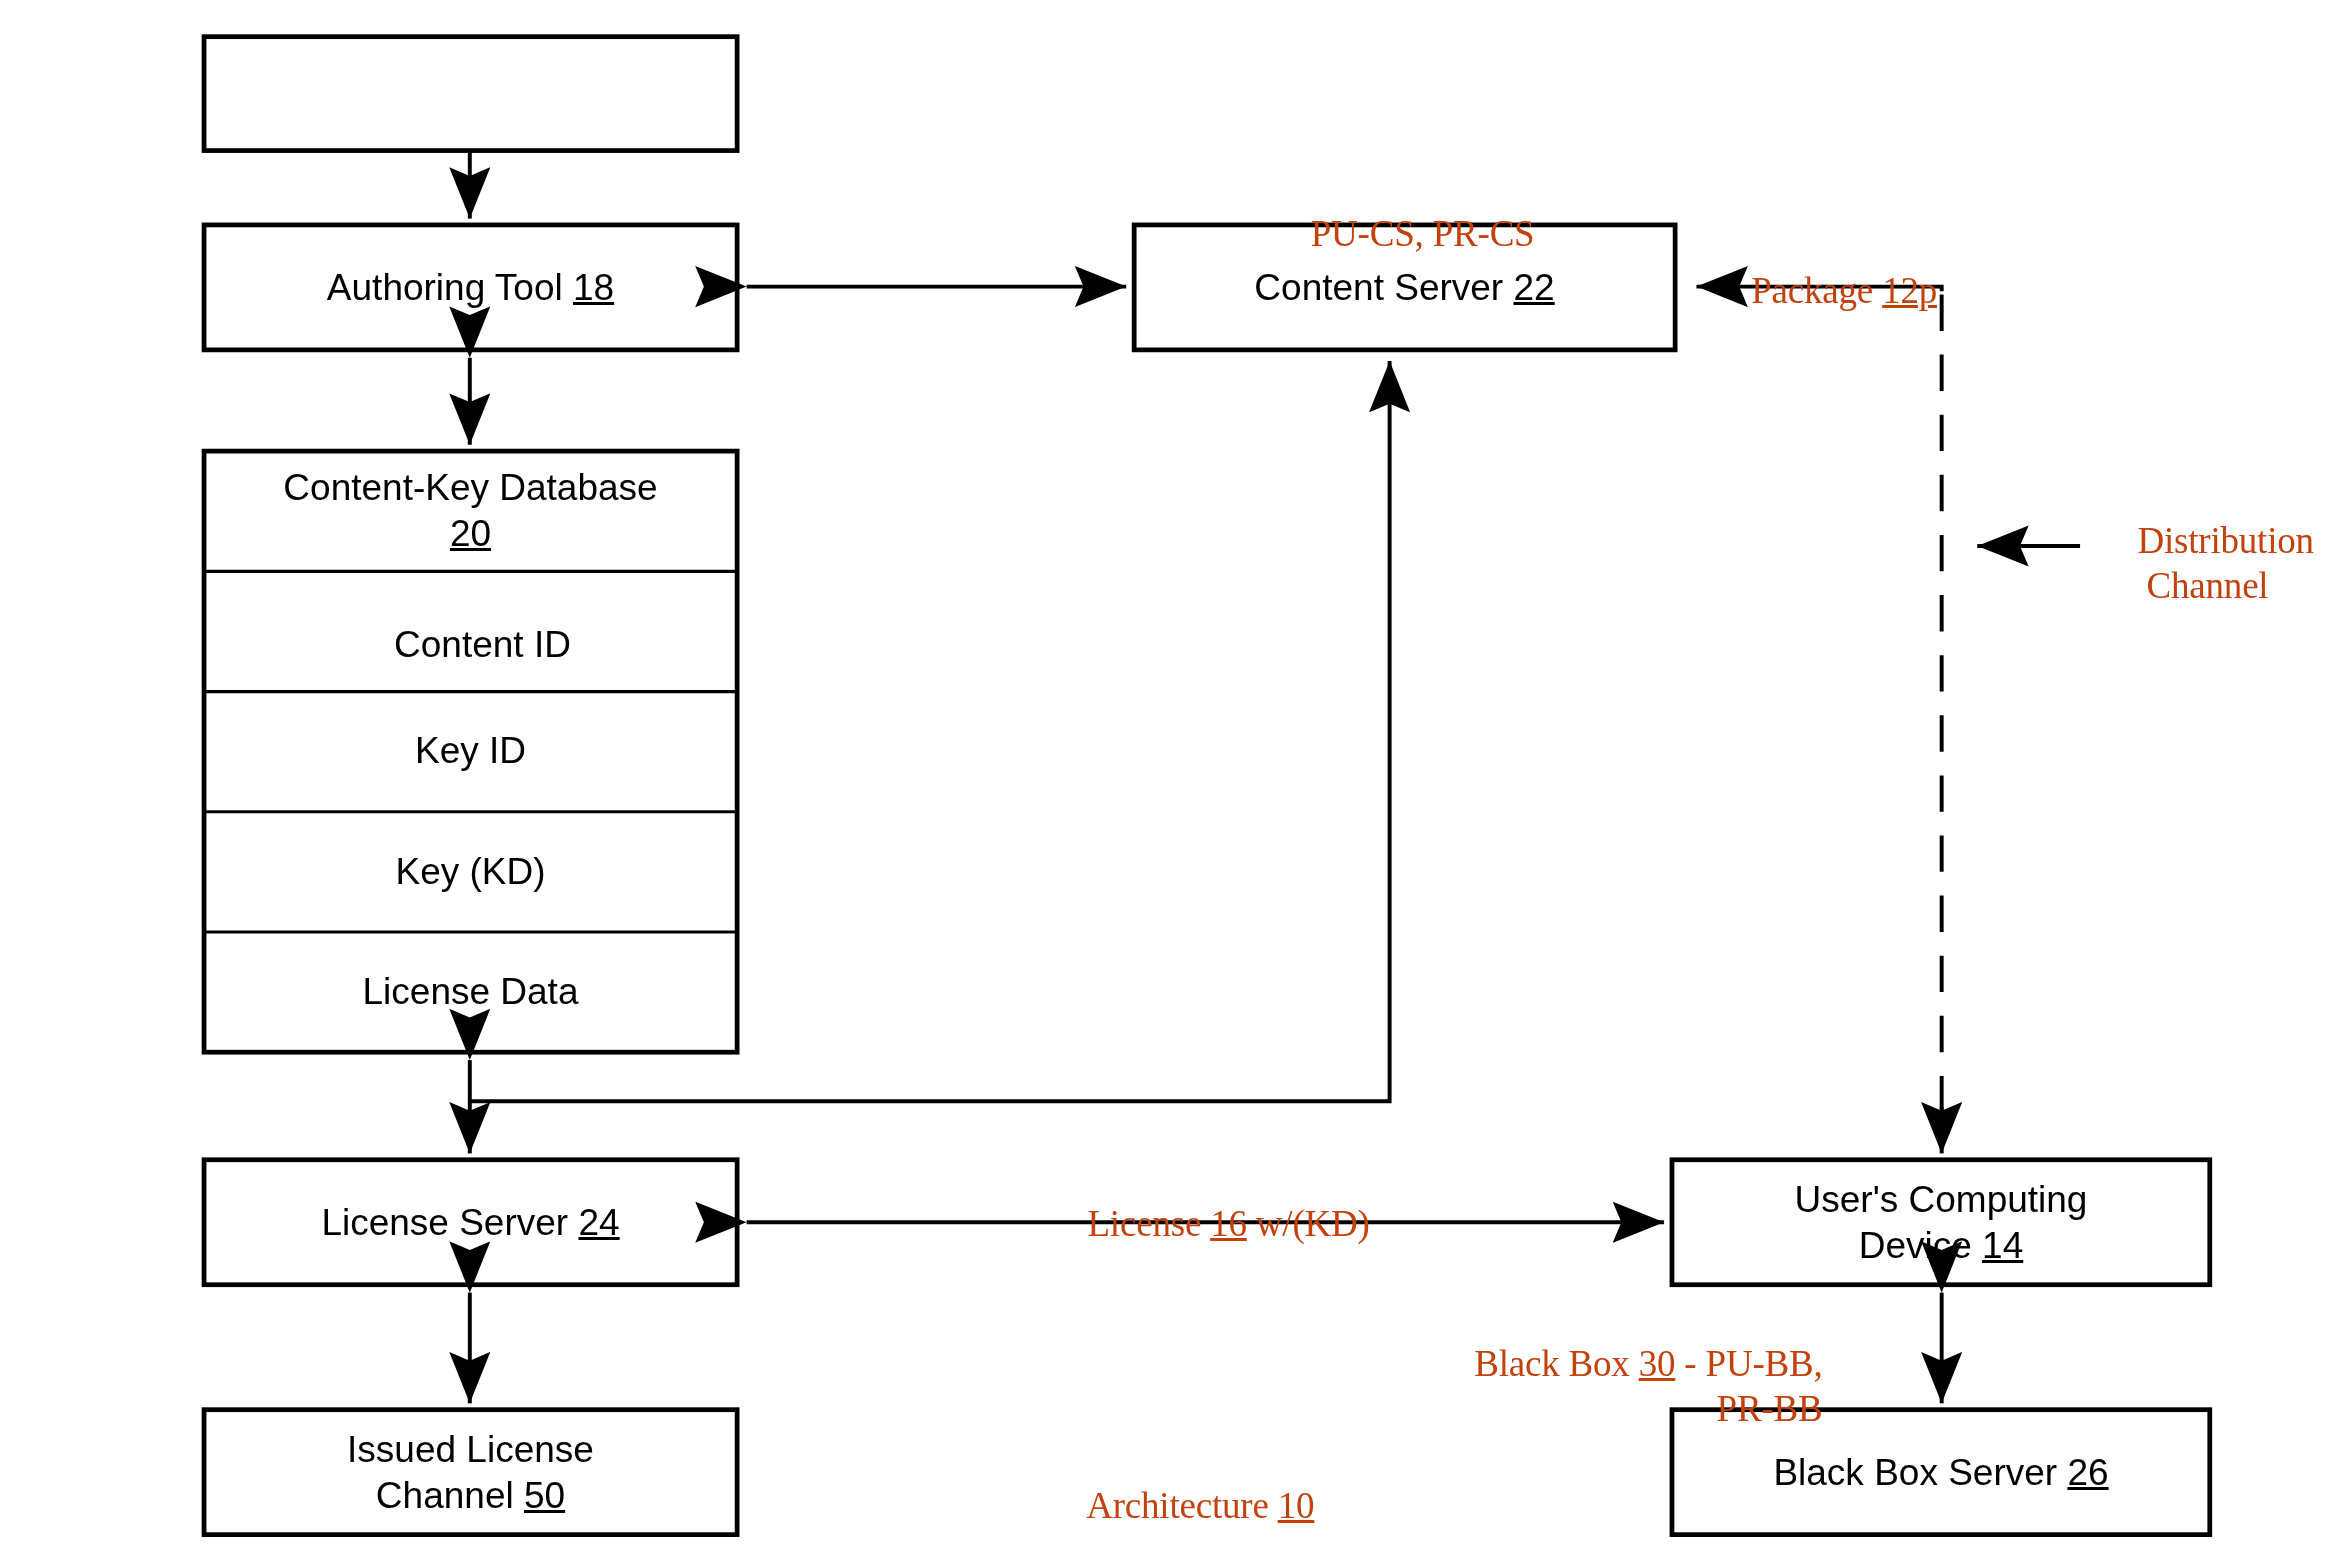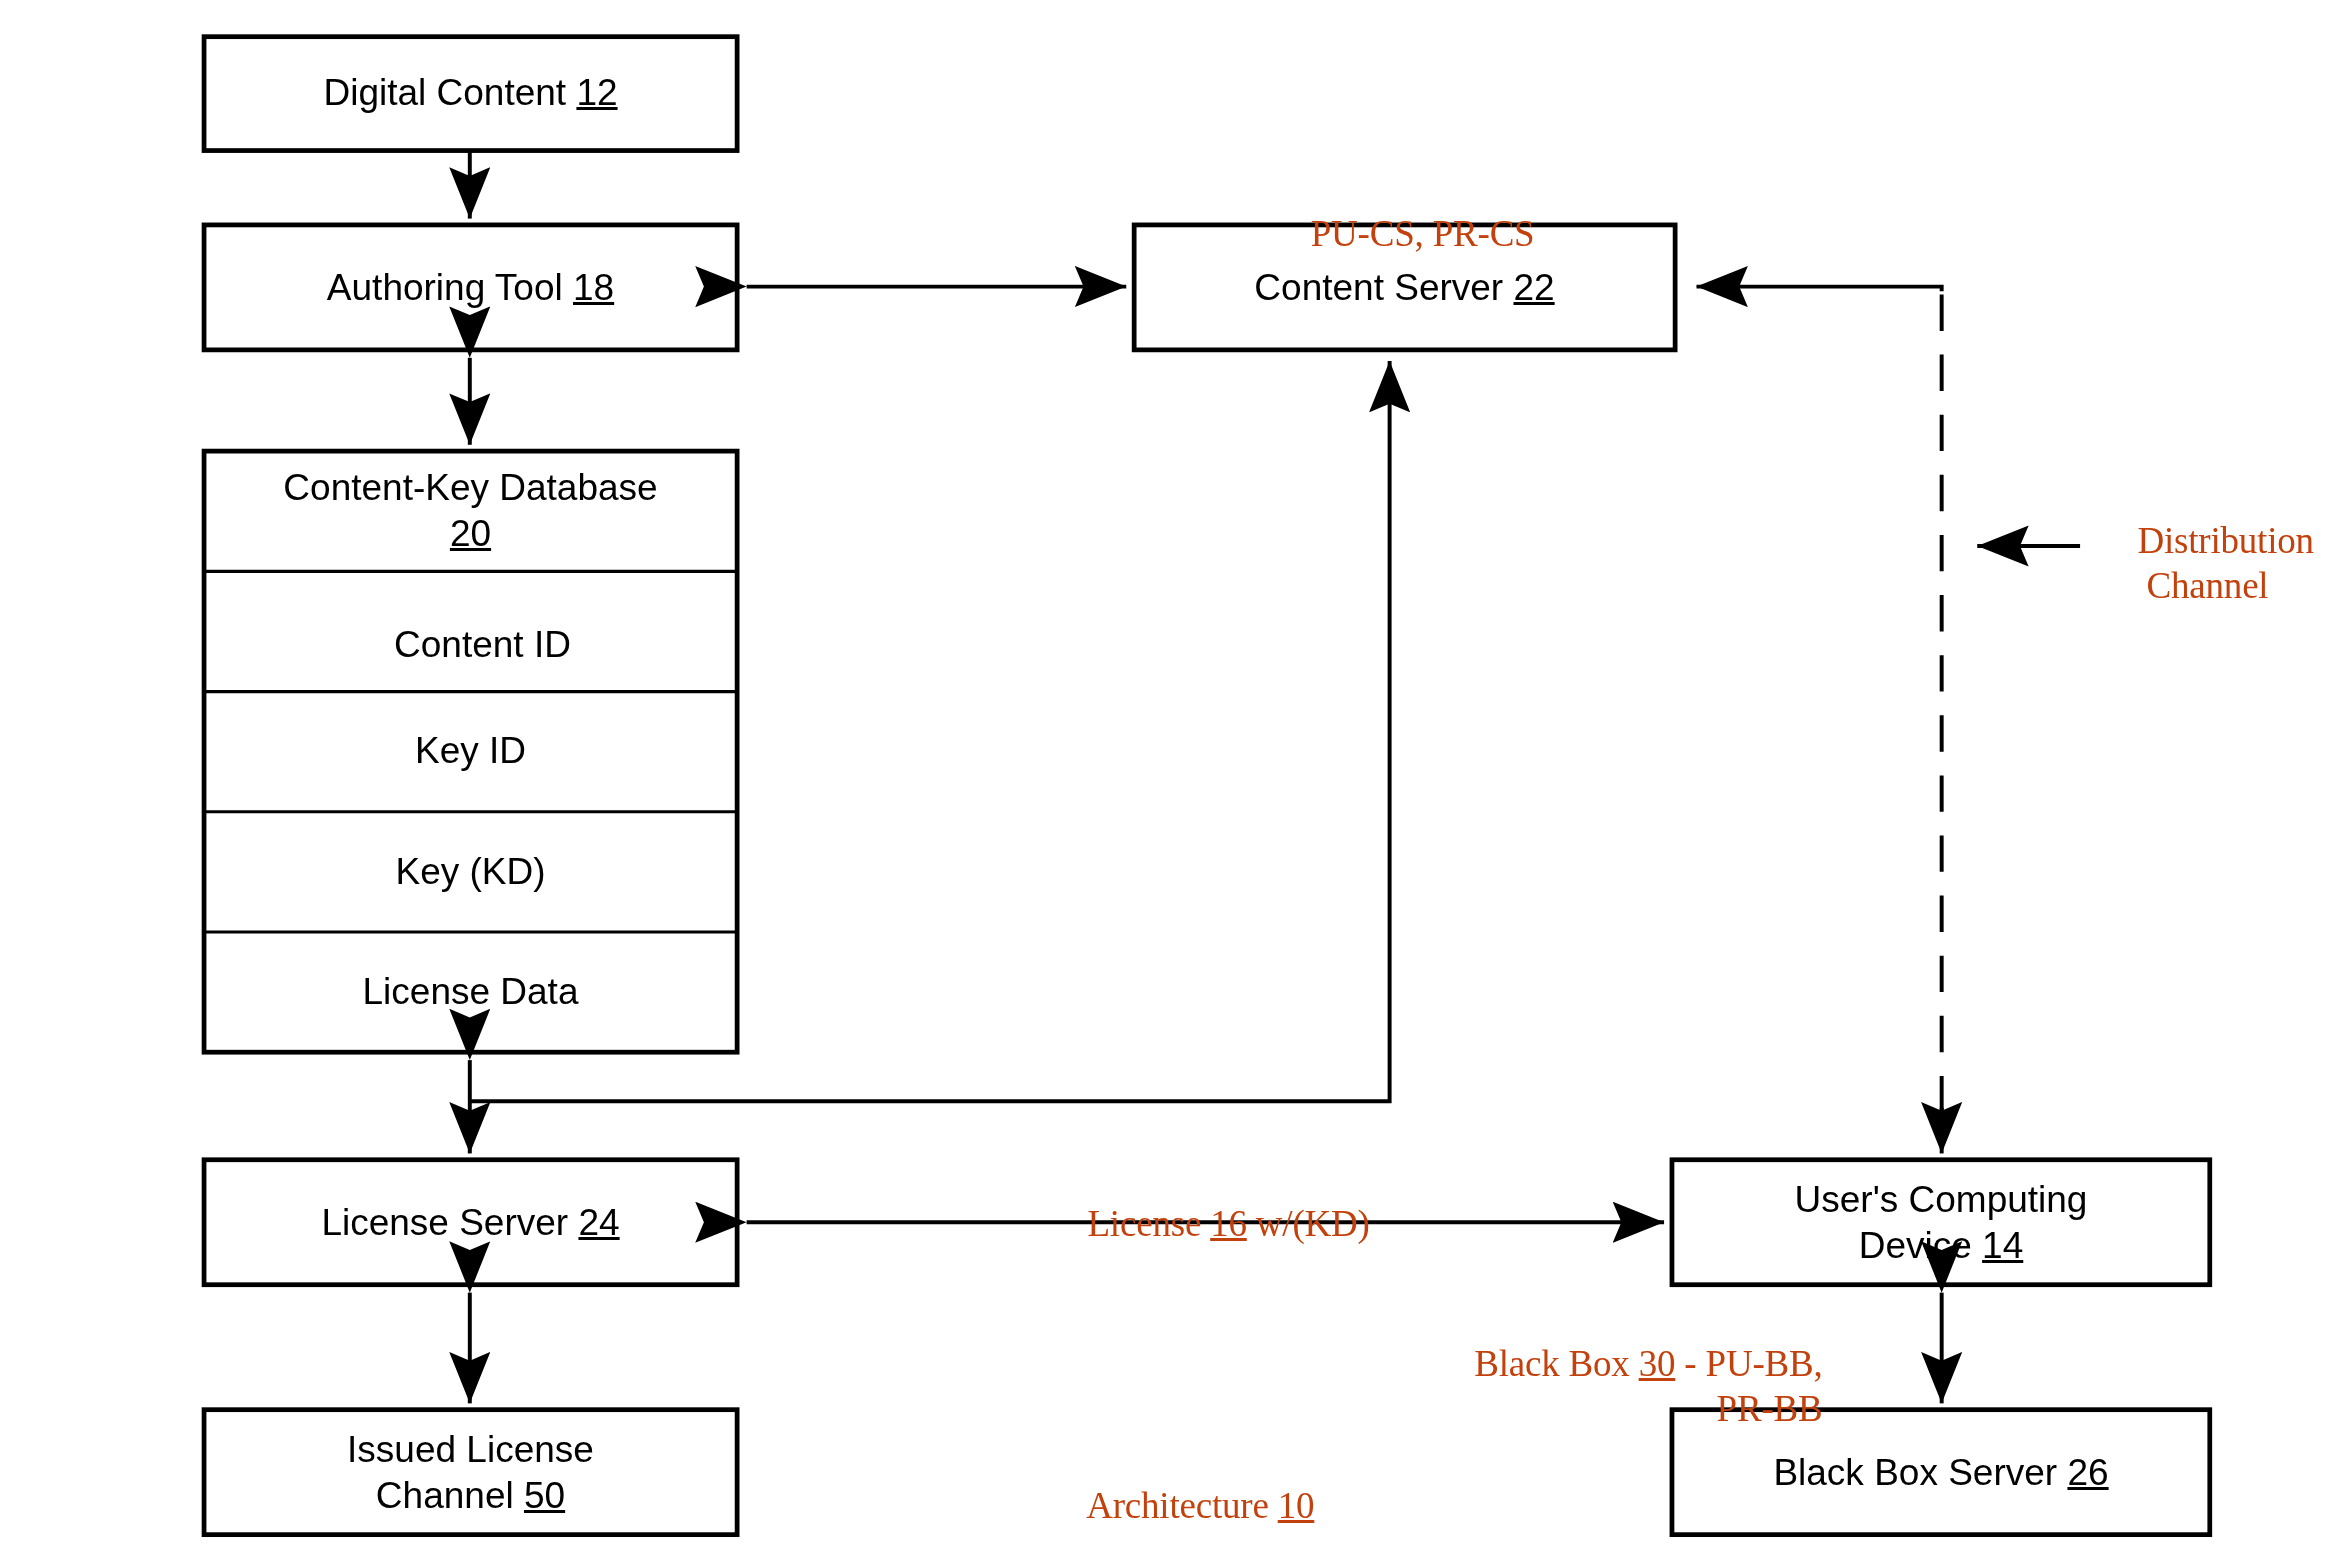--- a/index.html
+++ b/index.html
@@ -122,23 +122,20 @@
     <line class="conn-dash" x1="2455" y1="372" x2="2455" y2="1442"></line>
     <line class="conn" x1="2455" y1="1400" x2="2455" y2="1458" marker-end="url(#arw)"></line>
 
     <line class="conn" x1="2630" y1="690" x2="2500" y2="690" marker-end="url(#arw)"></line>
 
     <line class="conn" x1="944" y1="1545" x2="2104" y2="1545" marker-start="url(#arw)" marker-end="url(#arw)"></line>
 
     <line class="conn" x1="2455" y1="1634" x2="2455" y2="1774" marker-start="url(#arw)" marker-end="url(#arw)"></line>
   </svg>
 
-  <div class="box-label" style="left:204px; top:36px; width:533px; height:114px;">
-    <span><span>Digital Content </span><u>12</u></span>
-  </div>
 
   <div class="box-label" style="left:204px; top:225px; width:533px; height:125px;">
     <span><span>Authoring Tool </span><u>18</u></span>
   </div>
 
   <div class="box-label" style="left:204px; top:451px; width:533px; height:120px;">
     <span><span>Content-Key Database</span><br><u>20</u></span>
   </div>
 
   <div class="box-label" style="left:216px; top:571px; width:533px; height:120px;margin-top:14px;">
@@ -174,20 +171,23 @@
   </div>
 
   <div class="box-label" style="left:1672px; top:1410px; width:538px; height:125px;">
     <span><span>Black Box Server </span><u>26</u></span>
   </div>
 
   <div class="lbl center" style="left:1134px; top:166px; width:541px;">
     <span>PU-CS, PR-CS</span>
   </div>
 
+  <div class="lbl" style="left:1715px; top:223px;">
+    <span>Package </span><u>12p</u>
+  </div>
 
   <div class="lbl center" style="left:2085px; top:473px; width:245px;">
     <span>Distribution</span><br><span>Channel</span>
   </div>
 
 
   <div class="lbl center" style="left:902px; top:1156px; width:617px;">
     <span>License </span><u>16</u><span> w/(KD)</span>
   </div>
 

